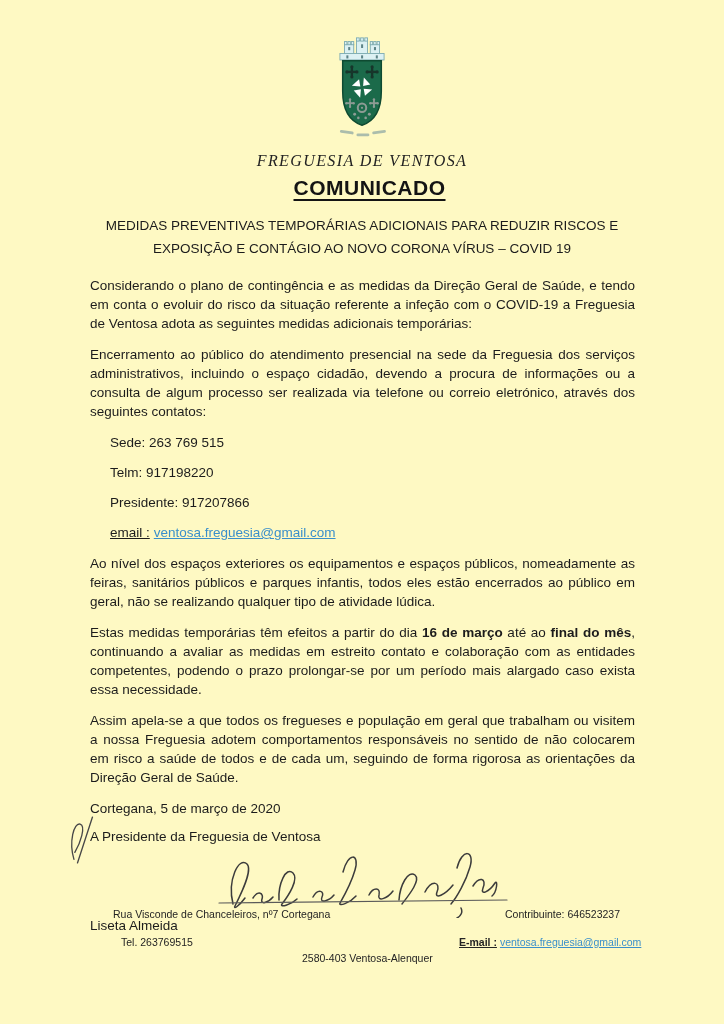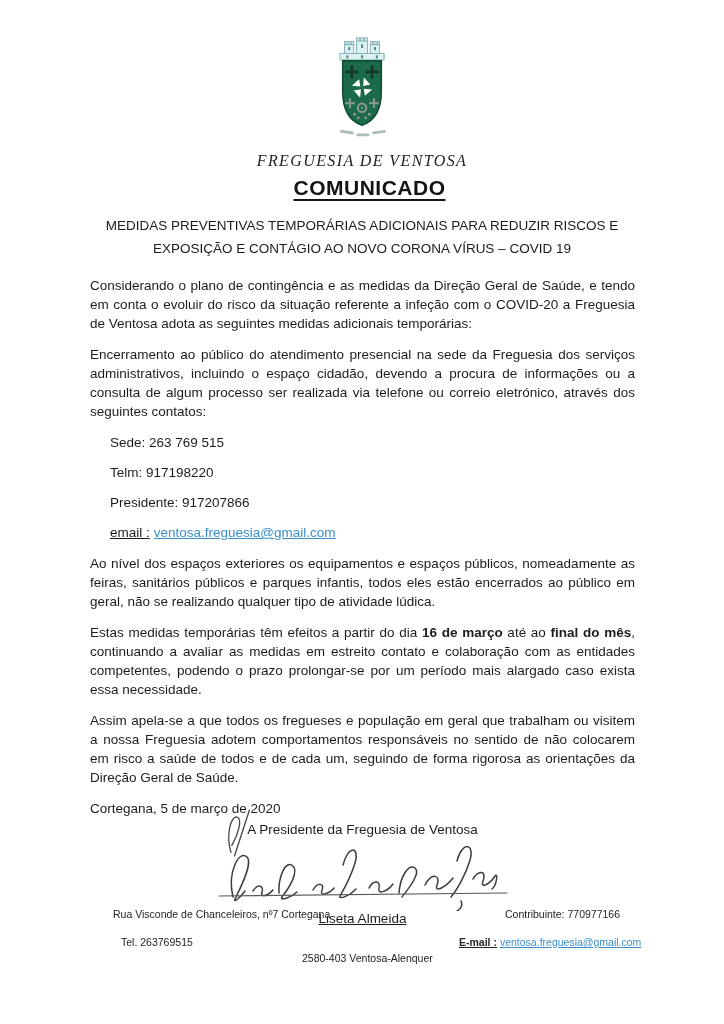--- a/index.html
+++ b/index.html
@@ -4,21 +4,21 @@
 <style>
   * { margin: 0; padding: 0; box-sizing: border-box; }
   html, body { background: #e8e8e8; }
   body { font-family: "Liberation Sans", sans-serif; }
 
   .page {
     position: relative;
     width: 724px;
     height: 1024px;
     margin: 0 auto;
-    background: #ffffff;
+    background: #fef9c3;
     color: #1c1c1c;
     overflow: hidden;
   }
 
   
   .crest-wrap {
     padding-top: 36px;
     display: flex;
     justify-content: center;
   }
@@ -95,21 +95,21 @@
   }
   .email-label { margin-right: 4px; text-decoration: underline; }
 
   .dateline {
     margin-top: 12px;
     font-size: 13.5px;
     line-height: 19px;
   }
 
   
-  .sig-block { margin-top: 2px; text-align: center; text-decoration: underline; }
+  .sig-block { margin-top: 9px; text-align: left; }
   .role-row {
     position: relative;
     display: inline-block;
     font-size: 13.5px;
     line-height: 19px;
   }
   .p-mark {
     position: absolute;
     left: -24px;
     top: -12px;
@@ -222,21 +222,21 @@
   <div class="org-name">FREGUESIA DE VENTOSA</div>
 
   <h1 class="main-title">
     <span>COMUNICADO</span>
   </h1>
 
   <div class="subtitle">MEDIDAS PREVENTIVAS TEMPORÁRIAS ADICIONAIS PARA REDUZIR RISCOS E EXPOSIÇÃO E CONTÁGIO AO NOVO CORONA VÍRUS – COVID 19</div>
 
   <div class="doc-body">
 
-    <p class="para mt16">Considerando o plano de contingência e as medidas da Direção Geral de Saúde, e tendo em conta o evoluir do risco da situação referente a infeção com o COVID-20 a Freguesia de Ventosa adota as seguintes medidas adicionais temporárias:</p>
+    <p class="para mt16">Considerando o plano de contingência e as medidas da Direção Geral de Saúde, e tendo em conta o evoluir do risco da situação referente a infeção com o COVID-19 a Freguesia de Ventosa adota as seguintes medidas adicionais temporárias:</p>
 
     <p class="para mt12">Encerramento ao público do atendimento presencial na sede da Freguesia dos serviços administrativos, incluindo o espaço cidadão, devendo a procura de informações ou a consulta de algum processo ser realizada via telefone ou correio eletrónico, através dos seguintes contatos:</p>
 
     <div class="contact-line first">Sede: 263 769 515</div>
     <div class="contact-line">Telm: 917198220</div>
     <div class="contact-line">Presidente: 917207866</div>
     <div class="contact-line">
       <span class="email-label">email :</span><a class="doc-link">ventosa.freguesia@gmail.com</a>
     </div>
 
@@ -275,20 +275,20 @@
         </g>
       </svg>
       <div class="sig-name">Liseta Almeida</div>
     </div>
 
   </div>
 
   <div class="footer">
     <span class="f-address">Rua Visconde de Chanceleiros, nº7 Cortegana</span>
     <span class="f-postal">2580-403 Ventosa-Alenquer</span>
-    <span class="f-contribuinte">Contribuinte: 770977166</span>
+    <span class="f-contribuinte">Contribuinte: 646523237</span>
     <span class="f-tel">Tel. 263769515</span>
     <span class="f-email">
       <span class="email-label">E-mail :</span><a class="doc-link">ventosa.freguesia@gmail.com</a>
     </span>
   </div>
 
 </div>
 
 </body></html>

